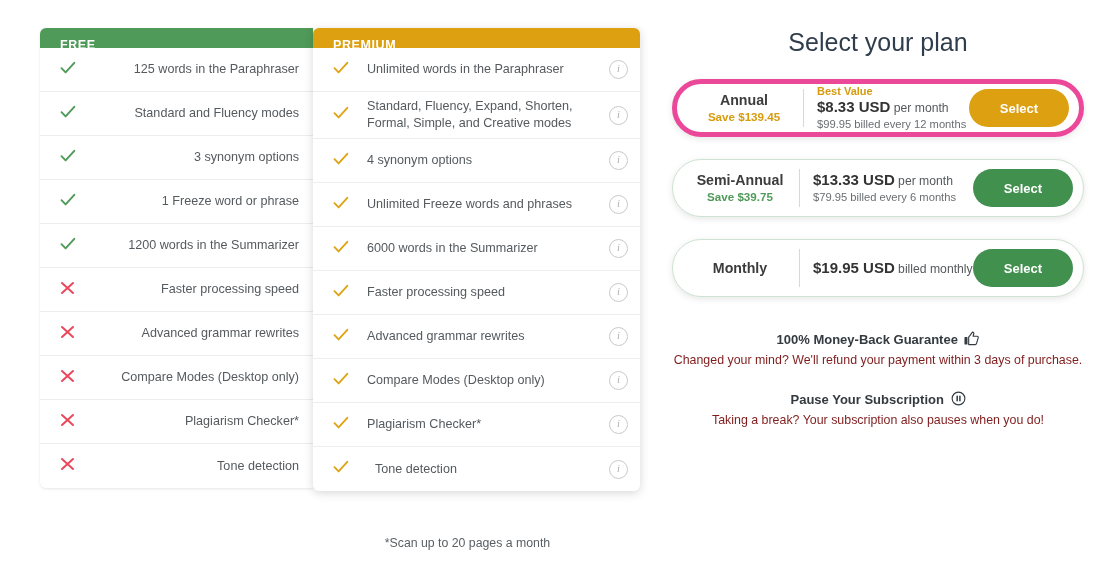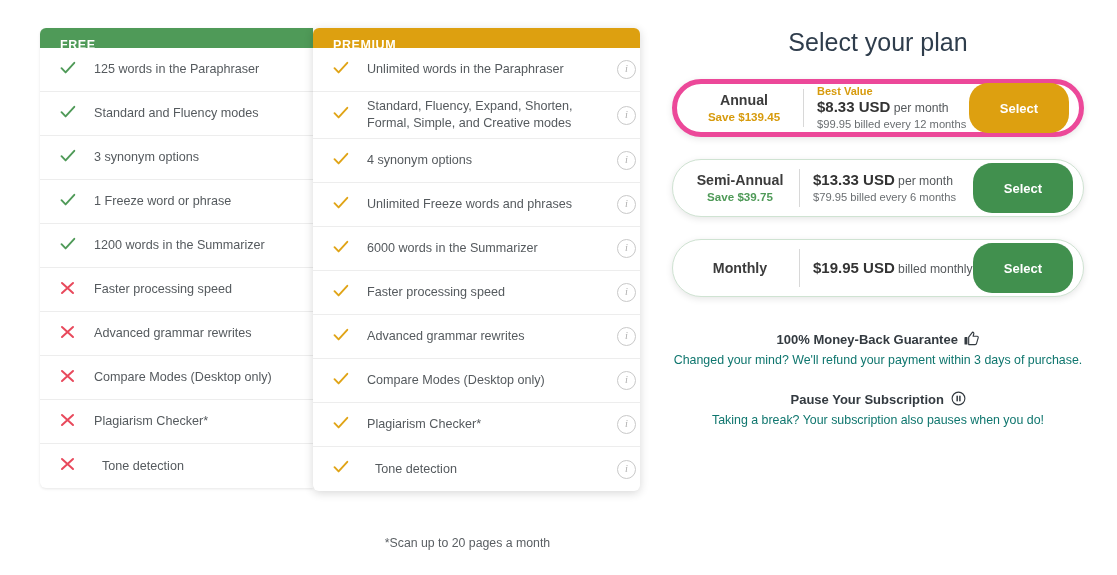--- a/index.html
+++ b/index.html
@@ -70,22 +70,22 @@
   .row {
     min-height: 44px;
     display: flex;
     align-items: center;
     border-bottom: 1px solid #ededed;
     box-sizing: border-box;
     padding: 6px 0;
   }
   .row:last-child { border-bottom: none; gap: 8px; }
 
-  .col-free .row  { padding-left: 20px; padding-right: 0; }
-  .col-premium .row { padding-left: 20px; padding-right: 4px; }
+  .col-free .row  { padding-left: 20px; padding-right: 14px; text-align: right; }
+  .col-premium .row { padding-left: 20px; padding-right: 12px; }
 
   .mark {
     width: 26px;
     min-width: 26px;
     height: 18px;
     position: relative;
     margin-right: 8px;
   }
   .mark svg { display: block; }
 
@@ -202,21 +202,21 @@
   }
   .billed {
     font-size: 11.2px;
     color: #6a6e71;
     line-height: 15px;
   }
 
   .select-btn {
     width: 100px;
     min-width: 100px;
-    height: 50px;
+    height: 38px;
     border-radius: 19px;
     border: none;
     color: #ffffff;
     font-size: 13px;
     font-weight: bold;
     font-family: "Liberation Sans", sans-serif;
     cursor: pointer;
   }
   .btn-gold  { background: #dda010; }
   .btn-green { background: #41904e; }
@@ -232,21 +232,21 @@
     color: #333a40;
     margin-bottom: 6px;
   }
   .promo-head .gicon {
     display: inline-block;
     vertical-align: -2px;
     margin-left: 3px;
   }
   .promo-sub {
     font-size: 12.4px;
-    color: #0f766e;
+    color: #7f1d1d;
     white-space: nowrap;
   }
   .promo2 { margin-top: 24px; }
 </style>
 </head>
 <body>
 
 <div id="compare">
 
   <div class="col col-free">

